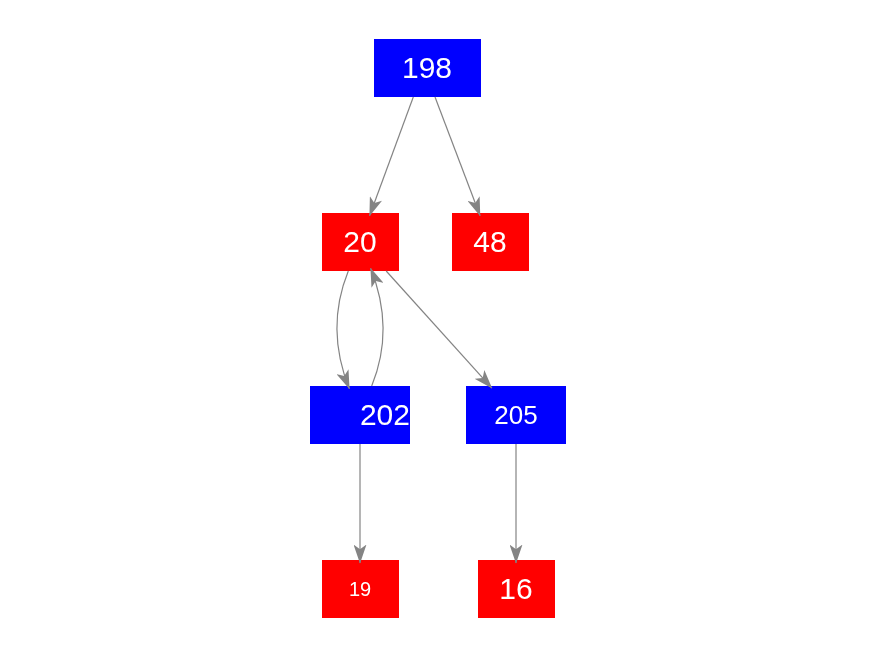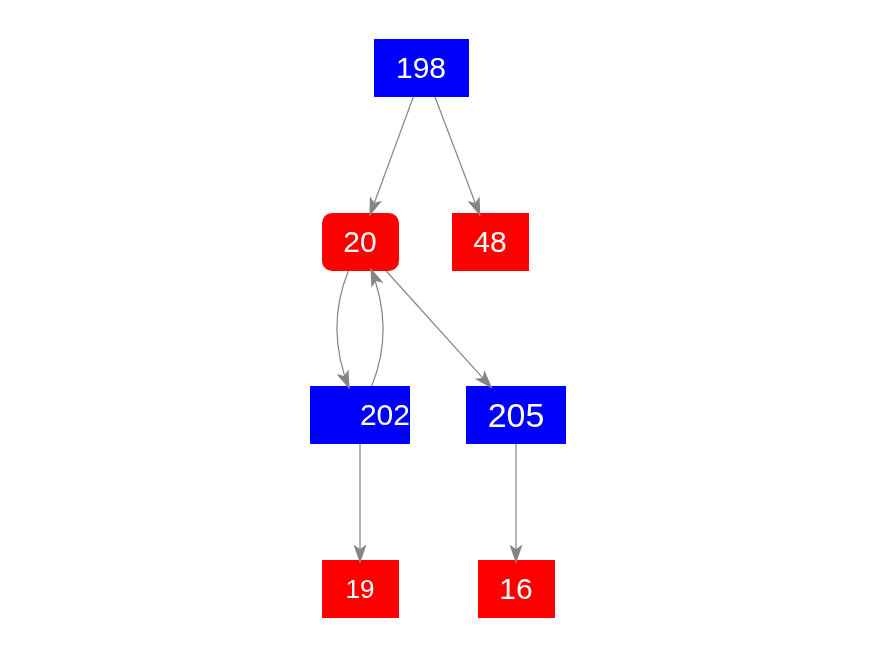--- a/index.html
+++ b/index.html
@@ -35,37 +35,37 @@
     display: block;
     line-height: 1;
     user-select: none;
   }
 </style>
 </head>
 <body>
 
 <div class="stage" style="width: 875px; height: 656px; background: rgb(255, 255, 255);">
   <div class="node-layer">
-      <div class="node" style="left: 373.5px; top: 39px; width: 95px; height: 58px; background: rgb(0, 0, 255);">
+      <div class="node" style="left: 373.5px; top: 39px; width: 107px; height: 58px; background: rgb(0, 0, 255);">
         <span style="color: rgb(255, 255, 255); font-size: 30px;">198</span>
       </div>
-      <div class="node" style="left: 321.5px; top: 213px; width: 77px; height: 58px; background: rgb(255, 0, 0); border-radius: 10px;">
+      <div class="node" style="left: 321.5px; top: 213px; width: 77px; height: 58px; background: rgb(255, 0, 0);">
         <span style="color: rgb(255, 255, 255); font-size: 30px;">20</span>
       </div>
       <div class="node" style="left: 451.5px; top: 213px; width: 77px; height: 58px; background: rgb(255, 0, 0);">
         <span style="color: rgb(255, 255, 255); font-size: 30px;">48</span>
       </div>
       <div class="node" style="left: 310px; top: 386px; width: 100px; height: 58px; background: rgb(0, 0, 255); justify-content: flex-end;">
         <span style="color: rgb(255, 255, 255); font-size: 30px;">202</span>
       </div>
       <div class="node" style="left: 466px; top: 386px; width: 100px; height: 58px; background: rgb(0, 0, 255);">
-        <span style="color: rgb(255, 255, 255); font-size: 34px;">205</span>
+        <span style="color: rgb(255, 255, 255); font-size: 26px;">205</span>
       </div>
       <div class="node" style="left: 321.5px; top: 560px; width: 77px; height: 58px; background: rgb(255, 0, 0);">
-        <span style="color: rgb(255, 255, 255); font-size: 26px;">19</span>
+        <span style="color: rgb(255, 255, 255); font-size: 20px;">19</span>
       </div>
       <div class="node" style="left: 477.5px; top: 560px; width: 77px; height: 58px; background: rgb(255, 0, 0);">
         <span style="color: rgb(255, 255, 255); font-size: 30px; text-align: center;">16</span>
       </div>
     </div>
   <svg class="edge-layer" xmlns="http://www.w3.org/2000/svg" viewBox="0 0 875 656" width="875" height="656">
       <defs>
         <marker id="ah" viewBox="0 0 19 13" refX="18.5" refY="6.5" markerWidth="19" markerHeight="13" markerUnits="userSpaceOnUse" orient="auto">
           <path d="M0,0 L19,6.5 L0,13 L4.75,6.5 Z" fill="#848484"></path>
         </marker>

